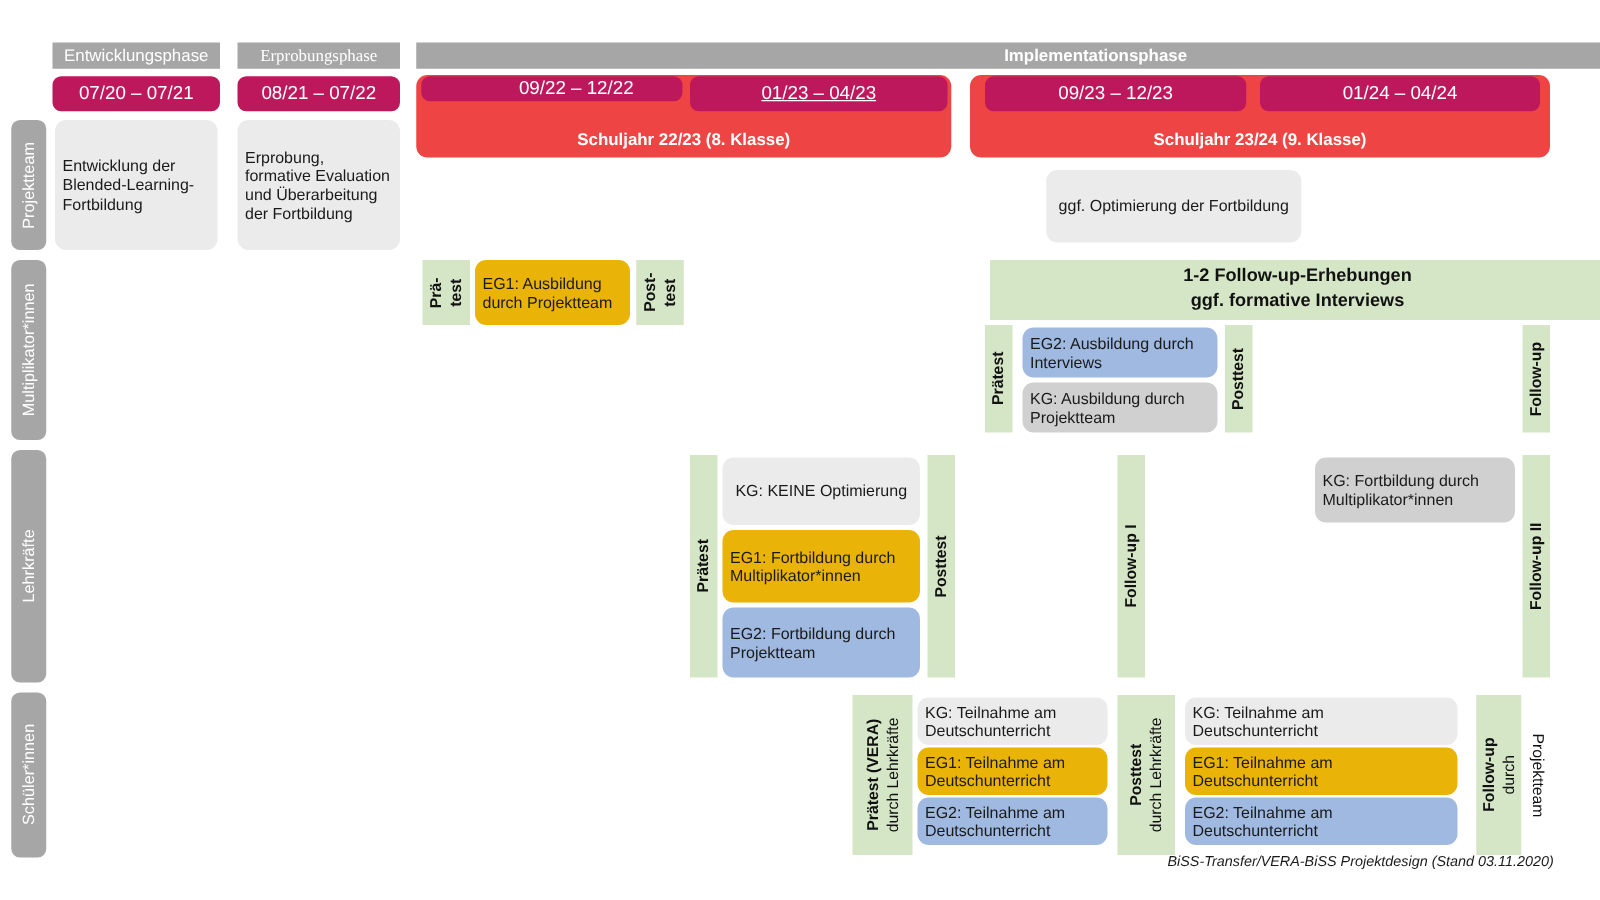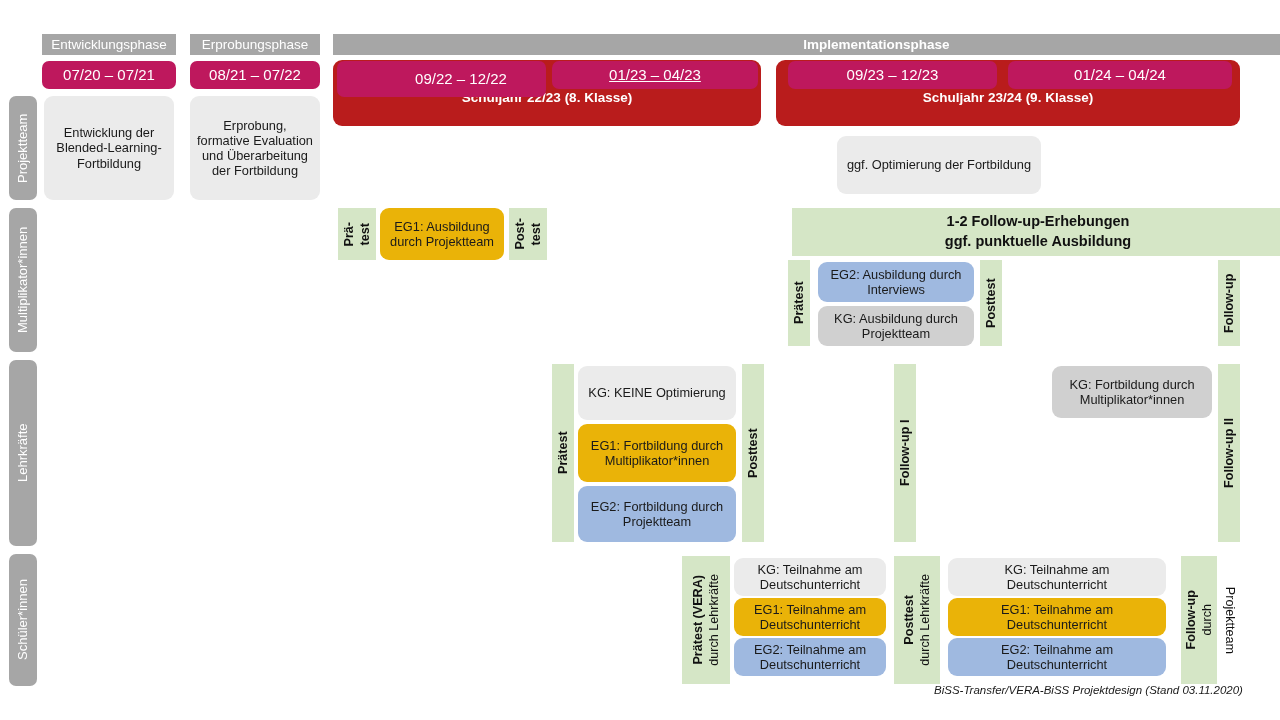--- a/index.html
+++ b/index.html
@@ -10,21 +10,21 @@
     color:#1a1a1a;
     overflow:hidden;
   }
   #stage{position:relative;width:1280px;height:720px;}
 
   
   .box{
     position:absolute;
     box-sizing:border-box;
     display:flex;align-items:center;justify-content:center;
-    text-align:center;
+    text-align:left;
     line-height:1.18;
   }
 
   
   .phase{
     background:#a6a6a6;
     color:#ffffff;
     font-size:13.5px;
     border-radius:0;
   }
@@ -32,27 +32,27 @@
   
   .period{
     background:#be185d;
     color:#ffffff;
     font-size:15px;
     border-radius:7px;
   }
 
   
   .schoolyear{
-    background:#b91c1c;
+    background:#ef4444;
     color:#ffffff;
     font-size:13.5px;
     font-weight:bold;
     border-radius:9px;
     align-items:flex-end;
-    padding-bottom:20px;
+    padding-bottom:6px;
   }
 
   
   .actor{
     background:#a6a6a6;
     color:#ffffff;
     font-size:13px;
     border-radius:7px;
     writing-mode:vertical-rl;
     transform:rotate(180deg);
@@ -109,29 +109,29 @@
     color:#1a1a1a;
     white-space:nowrap;
   }
 </style>
 </head>
 <body>
 
 <div id="stage">
 
   <div class="box phase" style="left:42px;top:34px;width:134px;height:21px;">Entwicklungsphase</div>
-  <div class="box phase" style="left:190px;top:34px;width:130px;height:21px;">Erprobungsphase</div>
+  <div class="box phase" style="left:190px;top:34px;width:130px;height:21px;font-family:Liberation Serif, serif;">Erprobungsphase</div>
   <div class="box phase" style="left:333px;top:34px;width:1087px;height:21px;font-weight:bold;">Implementationsphase</div>
 
   <div class="box schoolyear" style="left:333px;top:60px;width:428px;height:66px;">Schuljahr 22/23 (8. Klasse)</div>
   <div class="box schoolyear" style="left:776px;top:60px;width:464px;height:66px;">Schuljahr 23/24 (9. Klasse)</div>
 
   <div class="box period" style="left:42px;top:61px;width:134px;height:28px;">07/20 – 07/21</div>
   <div class="box period" style="left:190px;top:61px;width:130px;height:28px;">08/21 – 07/22</div>
-  <div class="box period" style="left:337px;top:61px;width:209px;height:36px;padding-left:39px;">09/22 – 12/22</div>
+  <div class="box period" style="left:337px;top:61px;width:209px;height:20px;padding-left:39px;">09/22 – 12/22</div>
   <div class="box period" style="left:552px;top:61px;width:206px;height:28px;text-decoration:underline;">01/23 – 04/23</div>
   <div class="box period" style="left:788px;top:61px;width:209px;height:28px;">09/23 – 12/23</div>
   <div class="box period" style="left:1008px;top:61px;width:224px;height:28px;">01/24 – 04/24</div>
 
   <div class="box actor" style="left:9px;top:96px;width:28px;height:104px;">Projektteam</div>
   <div class="box actor" style="left:9px;top:208px;width:28px;height:144px;">Multiplikator*innen</div>
   <div class="box actor" style="left:9px;top:360px;width:28px;height:186px;">Lehrkräfte</div>
   <div class="box actor" style="left:9px;top:554px;width:28px;height:132px;">Schüler*innen</div>
 
   <div class="box card card-grey" style="left:44px;top:96px;width:130px;height:104px;">Entwicklung der Blended-Learning-Fortbildung</div>
@@ -143,21 +143,21 @@
     <span class="vert-line">test</span>
   </div>
   <div class="box card card-blue-dark" style="left:380px;top:208px;width:124px;height:52px;">EG1: Ausbildung durch Projektteam</div>
   <div class="box green vert-stack" style="left:509px;top:208px;width:38px;height:52px;">
     <span class="vert-line">Post-</span>
     <span class="vert-line">test</span>
   </div>
 
   <div class="box banner" style="left:792px;top:208px;width:492px;height:48px;">
     <span>1-2 Follow-up-Erhebungen</span>
-    <span>ggf. punktuelle Ausbildung</span>
+    <span>ggf. formative Interviews</span>
   </div>
 
   <div class="box green vert" style="left:788px;top:260px;width:22px;height:86px;">Prätest</div>
   <div class="box card card-blue-mid" style="left:818px;top:262px;width:156px;height:40px;">EG2: Ausbildung durch Interviews</div>
   <div class="box card card-grey2" style="left:818px;top:306px;width:156px;height:40px;">KG: Ausbildung durch Projektteam</div>
   <div class="box green vert" style="left:980px;top:260px;width:22px;height:86px;">Posttest</div>
   <div class="box green vert" style="left:1218px;top:260px;width:22px;height:86px;">Follow-up</div>
 
   <div class="box green vert" style="left:552px;top:364px;width:22px;height:178px;">Prätest</div>
   <div class="box card card-grey" style="left:578px;top:366px;width:158px;height:54px;">KG:  KEINE Optimierung</div>

